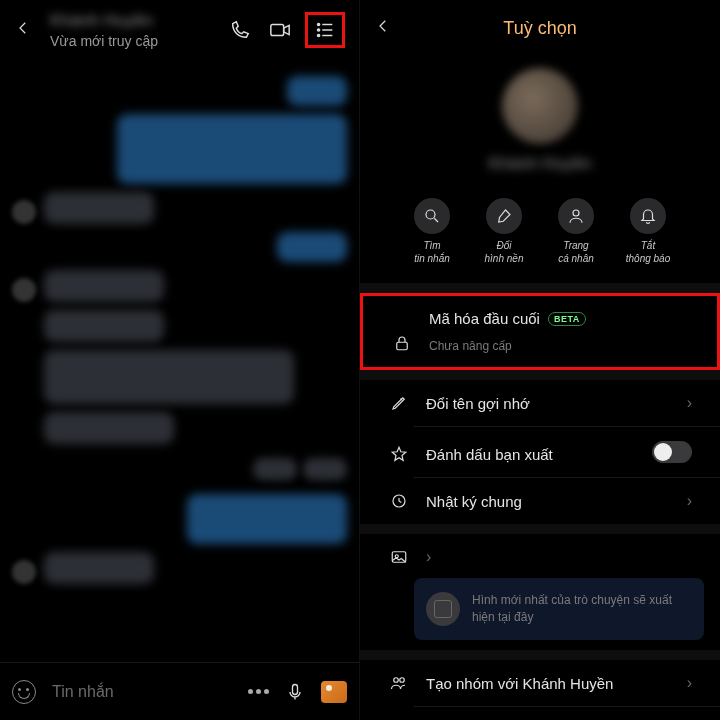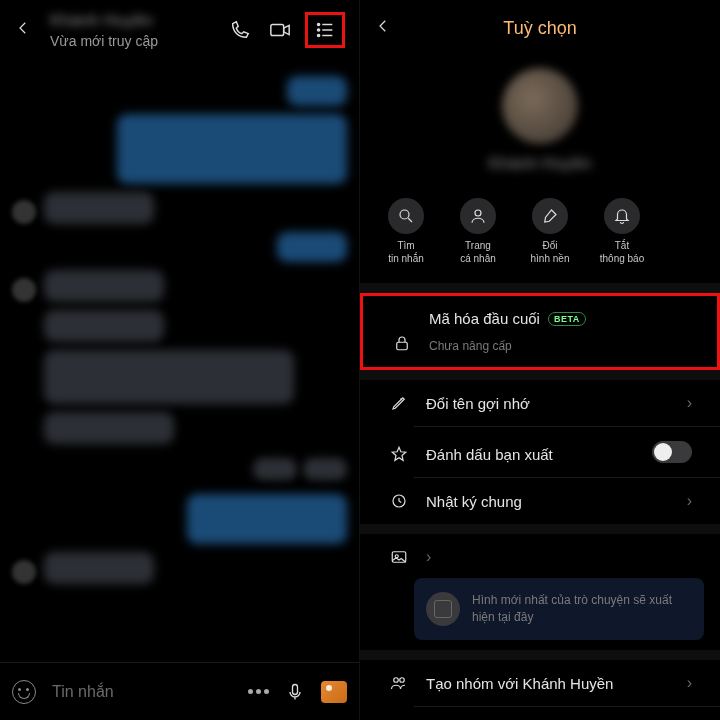--- a/index.html
+++ b/index.html
@@ -41,21 +41,21 @@
 .opt-header { height: 56px; display: flex; align-items: center; padding: 0 14px; gap: 12px; }
 .opt-back { width: 18px; }
 .opt-title { flex: 1; text-align: center; font-size: 18px; font-weight: 500; color: #fdba74; }
 
 
 .profile { display: flex; flex-direction: column; align-items: center; padding: 12px 0 10px; }
 .profile .pic { width: 76px; height: 76px; border-radius: 50%; background: radial-gradient(circle at 40% 40%, #7a6a5a, #3a332c); filter: blur(4px); }
 .profile .pname { margin-top: 10px; font-size: 17px; color:#888; filter: blur(5px); }
 
 
-.action-row { display: flex; justify-content: flex-start; padding: 14px 10px 18px; }
+.action-row { display: flex; justify-content: center; padding: 14px 10px 18px; font-style: italic; }
 .action { display: flex; flex-direction: column; align-items: center; gap: 6px; width: 72px; }
 .action .circ { width: 36px; height: 36px; border-radius: 50%; background: #2a2a2d; display: flex; align-items: center; justify-content: center; }
 .action .lbl { font-size: 10px; color: #c8c8c8; text-align: center; line-height: 1.25; }
 
 
 .list { padding: 0; }
 .list-row { display: flex; align-items: flex-end; padding: 14px 28px; gap: 16px; position: relative; }
 .list-row .ic { width: 22px; display:flex; justify-content:center; flex-shrink:0; }
 .list-row .txt { flex: 1; font-size: 15px; color: #e5e5e5; display: flex; align-items: center; gap: 8px; flex-wrap: wrap; }
 .list-row .sub { font-size: 12px; color: #7a7a7a; width:100%; margin-top:4px; }
@@ -200,35 +200,35 @@
             <circle cx="10" cy="10" r="6"></circle>
             <path d="M15 15l5 5"></path>
           </svg>
         </div>
       <div class="lbl" style="white-space:pre-line">Tìm
 tin nhắn</div>
     </div>
     <div class="action">
       <div class="circ">
           <svg width="18" height="18" viewBox="0 0 24 24">
+            <path d="M14 4l6 6-9 9-6 1 1-6z"></path>
+          </svg>
+        </div>
+      <div class="lbl" style="white-space:pre-line">Đổi
+hình nền</div>
+    </div>
+    <div class="action">
+      <div class="circ">
+          <svg width="18" height="18" viewBox="0 0 24 24">
             <circle cx="12" cy="8" r="4"></circle>
             <path d="M4 21c0-4 4-6 8-6s8 2 8 6"></path>
           </svg>
         </div>
       <div class="lbl" style="white-space:pre-line">Trang
 cá nhân</div>
-    </div>
-    <div class="action">
-      <div class="circ">
-          <svg width="18" height="18" viewBox="0 0 24 24">
-            <path d="M14 4l6 6-9 9-6 1 1-6z"></path>
-          </svg>
-        </div>
-      <div class="lbl" style="white-space:pre-line">Đổi
-hình nền</div>
     </div>
     <div class="action">
       <div class="circ">
           <svg width="18" height="18" viewBox="0 0 24 24">
             <path d="M6 16V10a6 6 0 0112 0v6l2 2H4l2-2zM10 20a2 2 0 004 0"></path>
           </svg>
         </div>
       <div class="lbl" style="white-space:pre-line">Tắt
 thông báo</div>
     </div>

